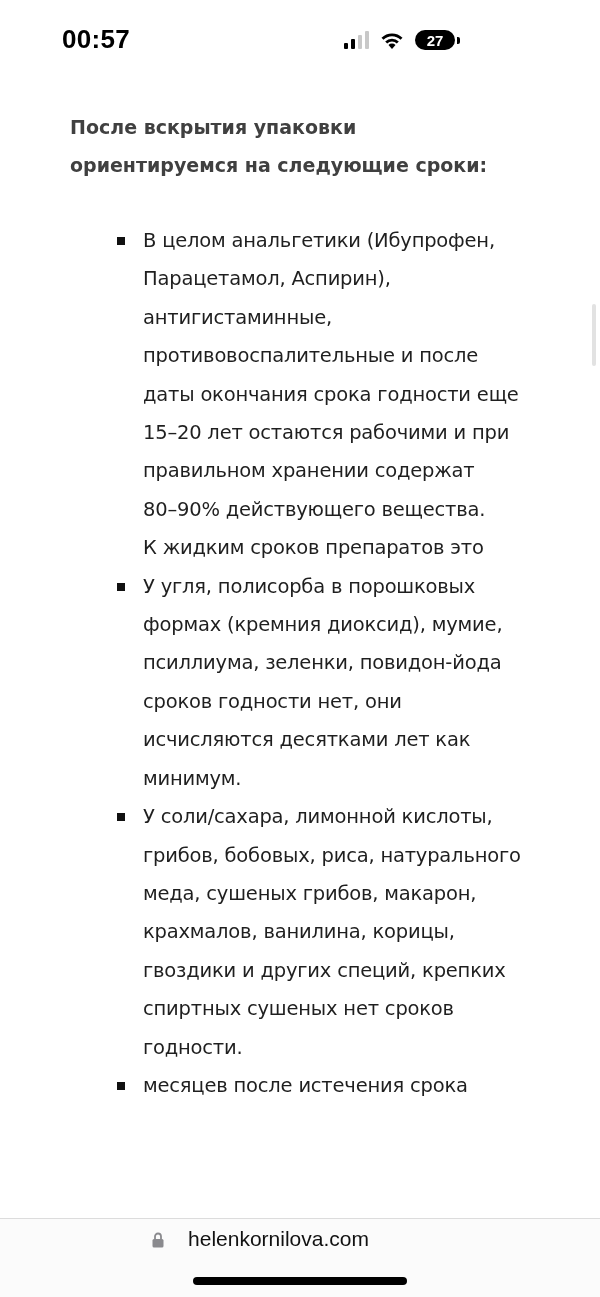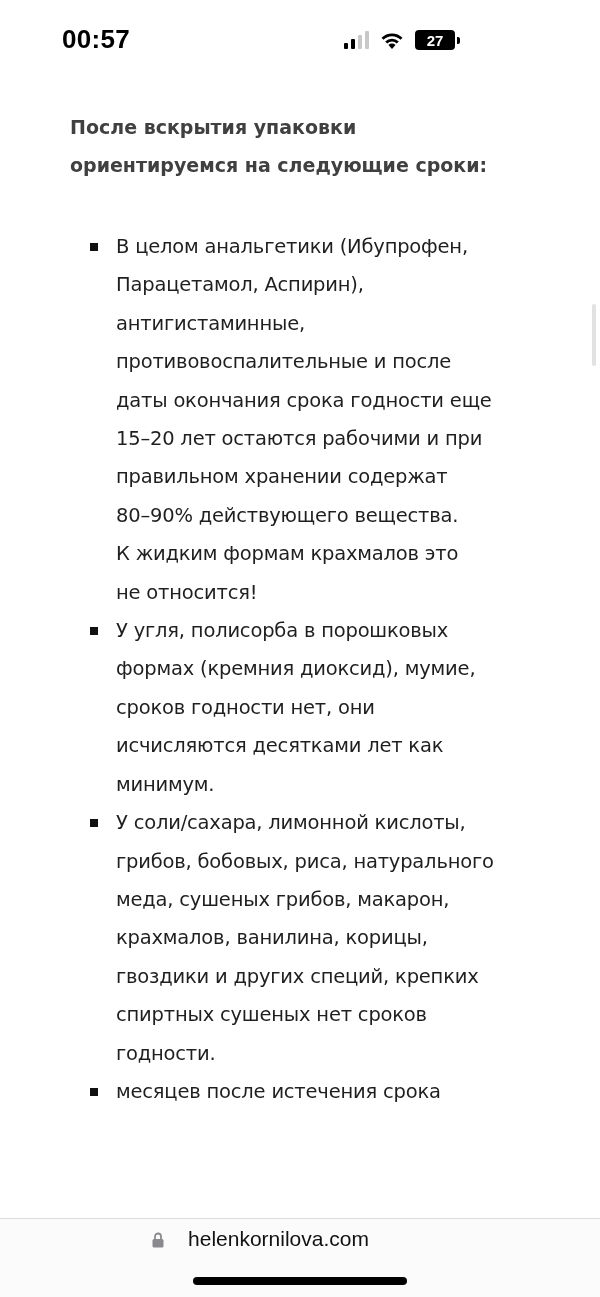--- a/index.html
+++ b/index.html
@@ -45,21 +45,21 @@
       gap: 10px;
     }
     .signal { display: flex; align-items: flex-end; gap: 3px; height: 18px; }
     .signal span { width: 4px; border-radius: 1px; background: #000; }
     .signal span.off { background: #c8c8c8; }
     .battery {
       position: relative;
       width: 40px;
       height: 20px;
       background: #000;
-      border-radius: 4px;
+      border-radius: 10px;
       color: #fff;
       font-family: "Liberation Sans", sans-serif;
       font-weight: 700;
       font-size: 15px;
       display: flex;
       align-items: center;
       justify-content: center;
     }
     .battery-nub {
       width: 3px; height: 7px; background: #000; border-radius: 0 2px 2px 0;
@@ -79,23 +79,24 @@
       width: 490px;
       font-family: "DejaVu Sans", sans-serif;
       font-weight: 700;
       font-size: 19px;
       line-height: 38px;
       color: #404040;
     }
     .list {
       position: absolute;
       left: 0;
-      top: 128px;
+      top: 122px;
       width: 516px;
       list-style: none;
+      padding-left: 27px;
     }
     .list-item {
       position: relative;
       padding-left: 116px;
       padding-right: 62px;
       font-family: "DejaVu Sans", sans-serif;
       font-size: 19.5px;
       line-height: 38.4px;
       color: #1f1f1f;
       letter-spacing: -0.2px;
@@ -194,27 +195,27 @@
       <li class="list-item">
         <span class="bullet"></span>
         <span class="line">В целом анальгетики (Ибупрофен,</span>
         <span class="line">Парацетамол, Аспирин),</span>
         <span class="line">антигистаминные,</span>
         <span class="line">противовоспалительные и после</span>
         <span class="line">даты окончания срока годности еще</span>
         <span class="line">15–20 лет остаются рабочими и при</span>
         <span class="line">правильном хранении содержат</span>
         <span class="line">80–90% действующего вещества.</span>
-        <span class="line">К жидким формам крахмалов это</span>
-        <span class="line">не относится!</span>
+        <span class="line">К жидким сроков препаратов это</span>
       </li>
       <li class="list-item">
         <span class="bullet"></span>
         <span class="line">У угля, полисорба в порошковых</span>
         <span class="line">формах (кремния диоксид), мумие,</span>
+        <span class="line">псиллиума, зеленки, повидон-йода</span>
         <span class="line">сроков годности нет, они</span>
         <span class="line">исчисляются десятками лет как</span>
         <span class="line">минимум.</span>
       </li>
       <li class="list-item">
         <span class="bullet"></span>
         <span class="line">У соли/сахара, лимонной кислоты,</span>
         <span class="line">грибов, бобовых, риса, натурального</span>
         <span class="line">меда, сушеных грибов, макарон,</span>
         <span class="line">крахмалов, ванилина, корицы,</span>

